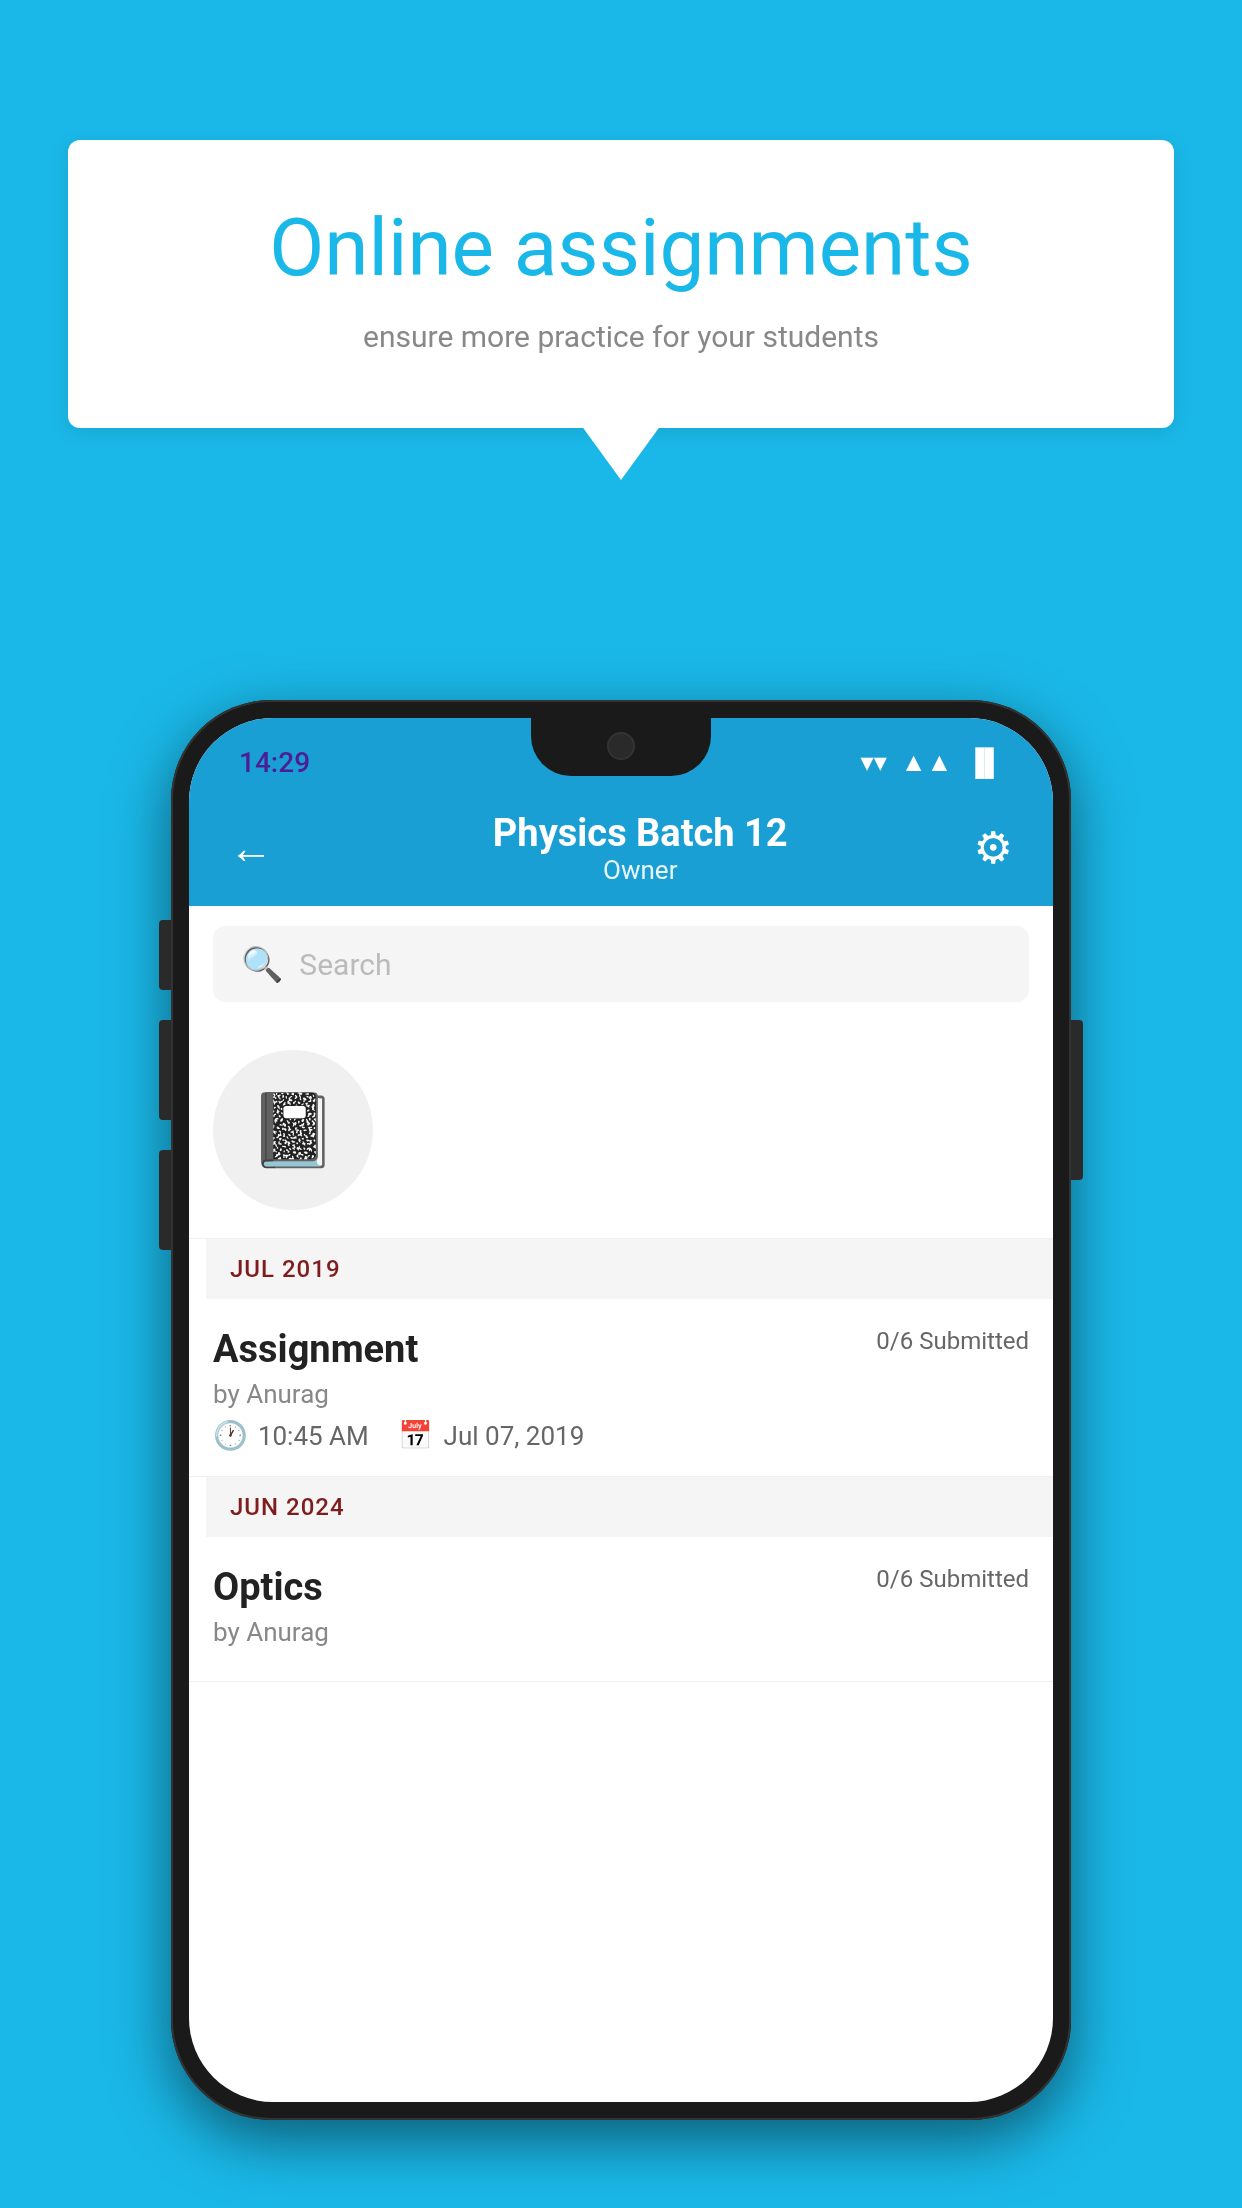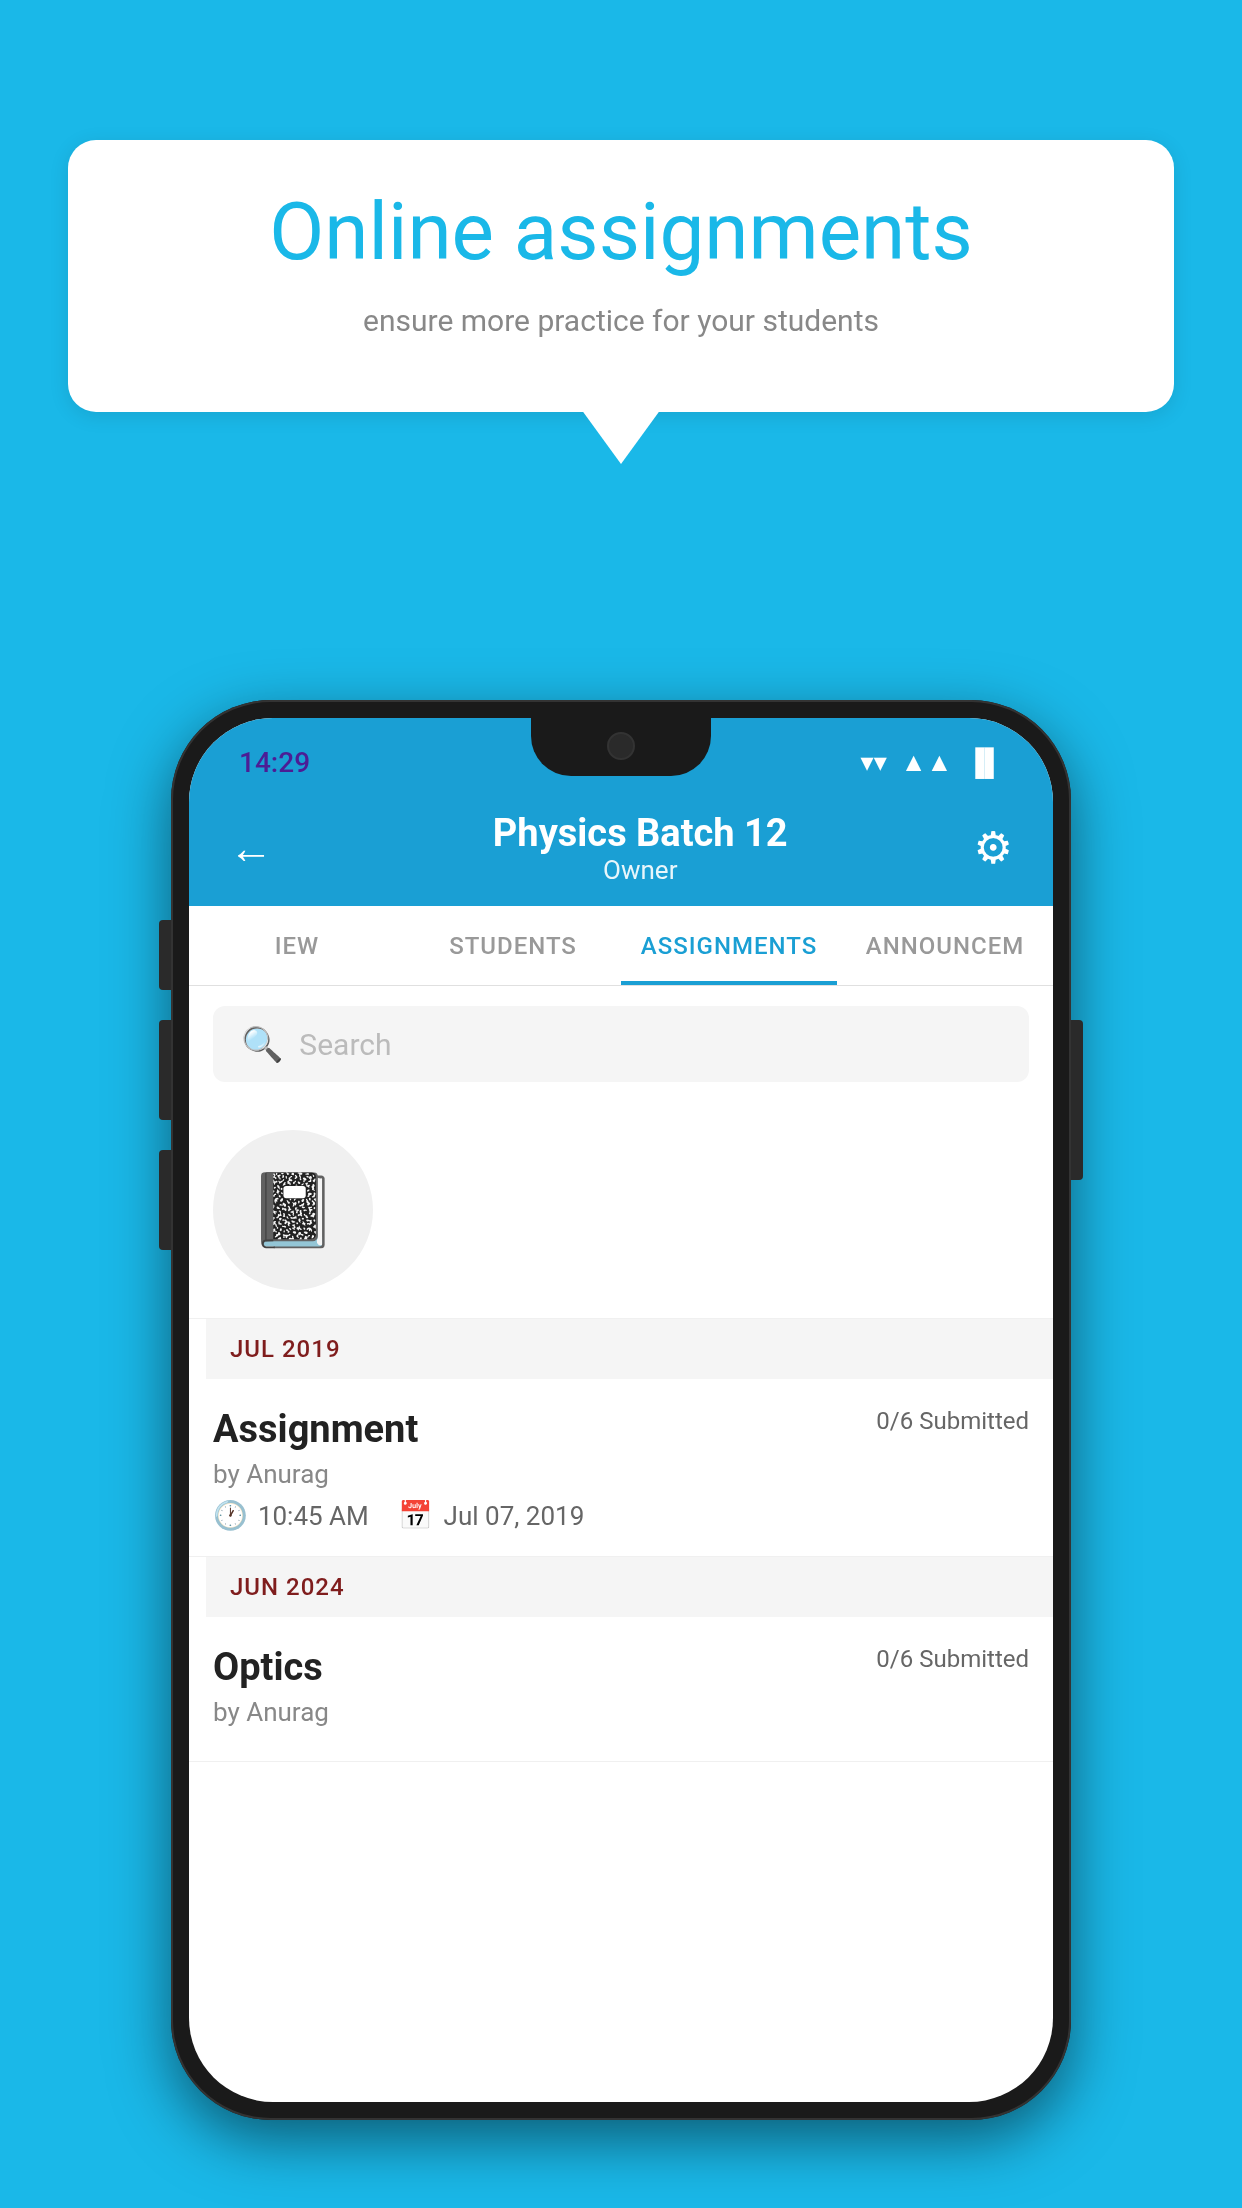--- a/index.html
+++ b/index.html
@@ -16,22 +16,22 @@
     
     .speech-bubble-container {
       position: absolute;
       top: 140px;
       left: 68px;
       right: 68px;
     }
 
     .speech-bubble {
       background: white;
-      border-radius: 28px;
-      padding: 48px 70px 70px;
+      border-radius: 12px;
+      padding: 64px 70px 70px;
       position: relative;
       box-shadow: 0 4px 20px rgba(0,0,0,0.1);
     }
 
     .speech-bubble::after {
       content: '';
       position: absolute;
       bottom: -52px;
       left: 50%;
       transform: translateX(-50%);
@@ -411,34 +411,20 @@
 
       <div class="app-header">
         <span class="back-arrow">←</span>
         <div class="header-center">
           <div class="header-title">Physics Batch 12</div>
           <div class="header-subtitle">Owner</div>
         </div>
         <span class="settings-icon">⚙</span>
       </div>
 
-      <div class="tabs">
-        <div class="tab">
-          <span>IEW</span>
-        </div>
-        <div class="tab">
-          <span>STUDENTS</span>
-        </div>
-        <div class="tab active">
-          <span>ASSIGNMENTS</span>
-        </div>
-        <div class="tab">
-          <span>ANNOUNCEM</span>
-        </div>
-      </div>
 
       <div class="search-bar">
         <span class="search-icon-el">🔍</span>
         <span class="search-placeholder">Search</span>
       </div>
 
       <div class="add-assignment-promo">
         <div class="promo-icon-circle">
           <span class="notebook-icon">📓</span>
         </div>

